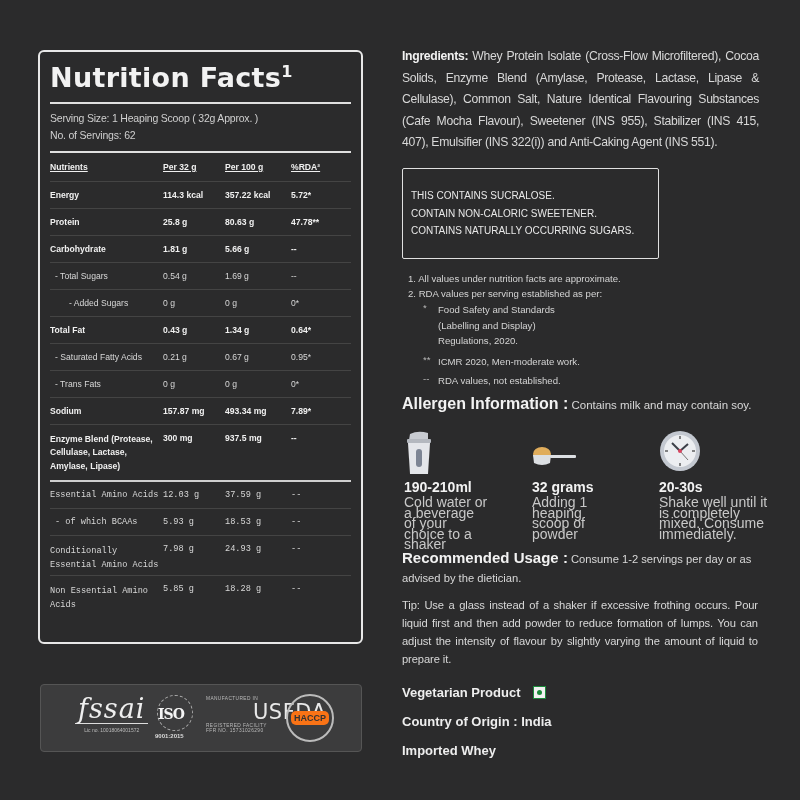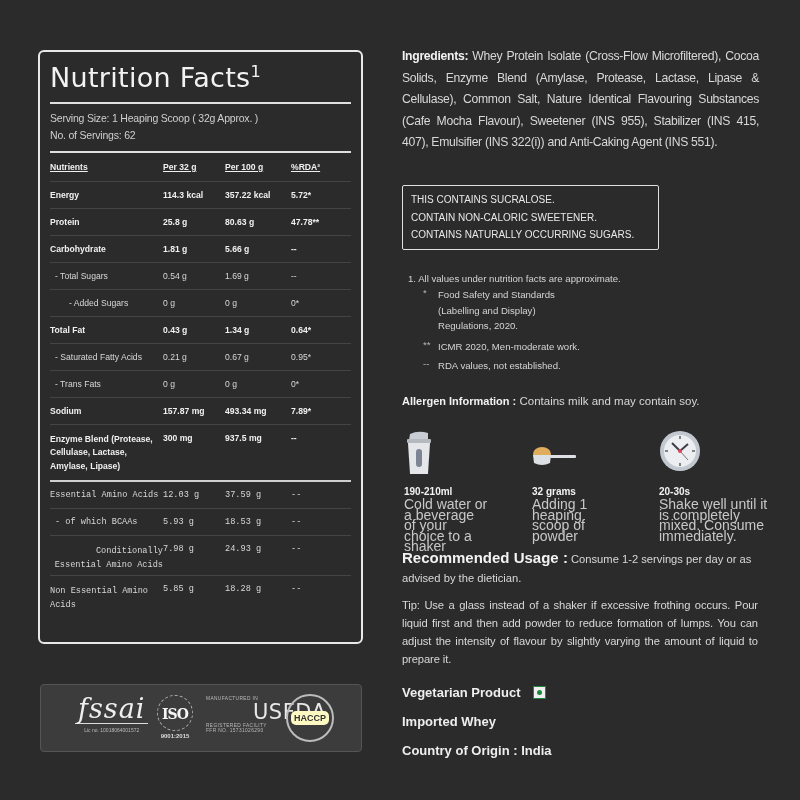--- a/index.html
+++ b/index.html
@@ -4,21 +4,21 @@
 <style>
   * { box-sizing: border-box; margin: 0; padding: 0; }
   html, body { width: 800px; height: 800px; background: #2b2b2c; overflow: hidden; }
   body { font-family: "Liberation Sans", sans-serif; color: #e6e6e6; position: relative; }
 
   
   .nf-box {
     position: absolute; left: 38px; top: 50px; width: 325px; height: 594px;
     border: 2px solid #e8e8e8; border-radius: 6px; padding: 0 10px;
   }
-  .nf-title { font-size: 27px; color: #f2f2f2; margin-top: 10px; letter-spacing: 0.3px; font-family: "DejaVu Sans", sans-serif; font-weight: normal; }
+  .nf-title { font-size: 27px; color: #f2f2f2; margin-top: 10px; letter-spacing: 0.3px; font-family: "DejaVu Sans", sans-serif; font-weight: bold; }
   .nf-title sup { font-size: 16px; vertical-align: 10px; }
   .rule-thick { height: 2px; background: #e0e0e0; margin-top: 9px; }
   .serving { font-size: 10.5px; color: #cfcfcf; margin-top: 6px; line-height: 17px; letter-spacing: -0.2px; }
   .rule-thick2 { height: 2px; background: #e0e0e0; margin-top: 7px; }
 
   table.nf { width: 100%; border-collapse: collapse; font-size: 8.6px; }
   table.nf td { border-bottom: 1px solid #444; vertical-align: top; padding-top: 8px; height: 27px; color: #d8d8d8; }
   table.nf tr.bold td { font-weight: bold; color: #f0f0f0; }
   table.nf tr.hdr td { font-weight: bold; color: #f0f0f0; padding-top: 9px; height: 28px; text-decoration: underline; }
   table.nf tr.nobottom td { border-bottom: none; }
@@ -33,47 +33,47 @@
   .tbl2 td { font-weight: normal; font-family: Liberation Mono, monospace; }
 
   
   .cert-bar {
     position: absolute; left: 40px; top: 684px; width: 322px; height: 68px;
     background: #3c3c3d; border: 1px solid #555; border-radius: 4px;
   }
   .fssai { position: absolute; left: 34px; top: 10px; text-align: center; }
   .fssai-logo { font-family: "DejaVu Serif", serif; font-style: italic; font-size: 27px; color: #efefef; letter-spacing: 1px; border-bottom: 1px solid #ddd; line-height: 28px; padding: 0 3px; }
   .fssai-lic { font-size: 5px; color: #bbb; margin-top: 3px; }
-  .iso { position: absolute; left: 114px; top: 10px; text-align: center; width: 40px; }
+  .iso { position: absolute; left: 114px; top: 10px; text-align: left; width: 40px; }
   .iso-globe { width: 36px; height: 36px; margin: 0 auto; border-radius: 50%; border: 1px dashed #aaa; position: relative; }
   .iso-text { position: absolute; left: 0; right: 0; top: 10px; font-family: "DejaVu Serif", serif; font-weight: bold; font-size: 14px; color: #f5f5f5; letter-spacing: -1px; }
   .iso-std { font-size: 6px; font-weight: bold; color: #ddd; margin-top: 2px; }
   .usfda { position: absolute; left: 165px; top: 11px; color: #e8e8e8; }
   .usfda .small { font-size: 4.8px; color: #bbb; letter-spacing: 0.4px; }
   .usfda .big { font-size: 21px; letter-spacing: 0.5px; line-height: 22px; font-family: "DejaVu Sans", sans-serif; margin-left: 47px; }
   .haccp { position: absolute; left: 245px; top: 9px; width: 48px; height: 48px; border-radius: 50%; border: 2px solid #bbb; display: flex; align-items: center; justify-content: center; }
-  .haccp-inner { background: #fef9c3; color: #333; font-weight: bold; font-size: 9px; padding: 2px 3px; border-radius: 5px; }
+  .haccp-inner { background: #f97316; color: #333; font-weight: bold; font-size: 9px; padding: 2px 3px; border-radius: 5px; }
 
   
   .right { position: absolute; left: 402px; top: 0; width: 360px; }
   .ingredients { position: absolute; top: 46px; width: 357px; font-size: 12.2px; line-height: 21.5px; color: #d8d8d8; text-align: justify; letter-spacing: -0.3px; }
   .ingredients b { color: #f2f2f2; }
-  .warn-box { position: absolute; top: 185px; width: 257px; border: 1.5px solid #e0e0e0; border-radius: 2px; padding: 5px 8px; font-size: 10px; line-height: 17.5px; color: #e8e8e8; }
+  .warn-box { position: absolute; top: 168px; width: 257px; border: 1.5px solid #e0e0e0; border-radius: 2px; padding: 18px 8px; font-size: 10px; line-height: 17.5px; color: #e8e8e8; }
   .notes { position: absolute; top: 271px; left: 6px; width: 340px; font-size: 9.6px; color: #d4d4d4; }
   .notes .n { line-height: 15px; }
   .notes .sub { display: flex; margin-left: 15px; margin-top: 1px; }
   .notes .sym { width: 15px; color: #bbb; }
   .notes .txt { line-height: 15.5px; }
   .allergen { position: absolute; top: 395px; font-size: 11.5px; color: #d8d8d8; }
-  .allergen b { font-size: 11px; color: #f2f2f2; margin-top: 14px; }
+  .allergen b { font-size: 16px; color: #f2f2f2; margin-top: 14px; }
 
   .steps { position: absolute; top: 430px; width: 360px; height: 100px; }
   .step { position: absolute; top: 0; width: 120px; }
   .step .icon { height: 46px; position: relative; }
-  .step .val { font-size: 10px; font-weight: bold; color: #f2f2f2; margin-top: 10px; }
+  .step .val { font-size: 14px; font-weight: bold; color: #f2f2f2; margin-top: 3px; }
   .step .desc { font-size: 14px; color: #c8c8c8; line-height: 10.5px; margin-top: 2px; }
 
   .usage { position: absolute; top: 548px; width: 357px; font-size: 11.2px; line-height: 19px; color: #d8d8d8; }
   .usage b { font-size: 15px; color: #f2f2f2; }
   .tip { position: absolute; top: 596px; width: 356px; font-size: 11.2px; line-height: 18px; color: #d8d8d8; text-align: justify; letter-spacing: -0.1px; }
   .facts { position: absolute; top: 678px; font-size: 13px; font-weight: bold; color: #eeeeee; }
   .facts div { height: 29px; display: flex; align-items: center; }
   .veg { display: inline-block; width: 13px; height: 13px; background: #f0f0f0; border: 1.5px solid #1a8a3a; margin-left: 13px; position: relative; }
   .veg::after { content: ""; position: absolute; left: 2.5px; top: 2.5px; width: 5px; height: 5px; border-radius: 50%; background: #1a8a3a; }
 </style>
@@ -168,21 +168,21 @@
       <td class="c3">37.59 g</td>
       <td>--</td>
     </tr>
     <tr>
       <td class="indent1">- of which BCAAs</td>
       <td>5.93 g</td>
       <td>18.53 g</td>
       <td>--</td>
     </tr>
     <tr class="tall">
-      <td style="line-height:14px;text-align:right;">Conditionally Essential Amino Acids</td>
+      <td style="line-height:14px;">Conditionally Essential Amino Acids</td>
       <td>7.98 g</td>
       <td>24.93 g</td>
       <td>--</td>
     </tr>
     <tr class="tall nobottom">
       <td style="line-height:14px;">Non Essential Amino Acids</td>
       <td>5.85 g</td>
       <td>18.28 g</td>
       <td>--</td>
     </tr>
@@ -216,20 +216,21 @@
   <div class="ingredients"><b>Ingredients:</b><span> Whey Protein Isolate (Cross-Flow Microfiltered), Cocoa Solids, Enzyme Blend (Amylase, Protease, Lactase, Lipase &amp; Cellulase), Common Salt, Nature Identical Flavouring Substances (Cafe Mocha Flavour), Sweetener (INS 955), Stabilizer (INS 415, 407), Emulsifier (INS 322(i)) and Anti-Caking Agent (INS 551).</span></div>
 
   <div class="warn-box">
     <div>THIS CONTAINS SUCRALOSE.</div>
     <div>CONTAIN NON-CALORIC SWEETENER.</div>
     <div>CONTAINS NATURALLY OCCURRING SUGARS.</div>
   </div>
 
   <div class="notes">
     <div class="n">1. All values under nutrition facts are approximate.</div>
+    <div class="n">2. RDA values per serving established as per:</div>
     <div class="sub">
       <span class="sym">*</span>
       <span class="txt" style="width:135px;">Food Safety and Standards (Labelling and Display) Regulations, 2020.</span>
     </div>
     <div class="sub" style="margin-top:5px;">
       <span class="sym">**</span>
       <span class="txt">ICMR 2020, Men-moderate work.</span>
     </div>
     <div class="sub" style="margin-top:4px;">
       <span class="sym">--</span>
@@ -285,16 +286,16 @@
 
   <div class="usage"><b>Recommended Usage :</b><span> Consume 1-2 servings per day or as advised by the dietician.</span></div>
 
   <div class="tip">Tip: Use a glass instead of a shaker if excessive frothing occurs. Pour liquid first and then add powder to reduce formation of lumps. You can adjust the intensity of flavour by slightly varying the amount of liquid to prepare it.</div>
 
   <div class="facts">
     <div>
         <span>Vegetarian Product</span>
         <span class="veg"></span>
       </div>
+    <div>Country of Origin : India</div>
     <div>Imported Whey</div>
-    <div>Country of Origin : India</div>
   </div>
 </div>
 
 </body></html>

